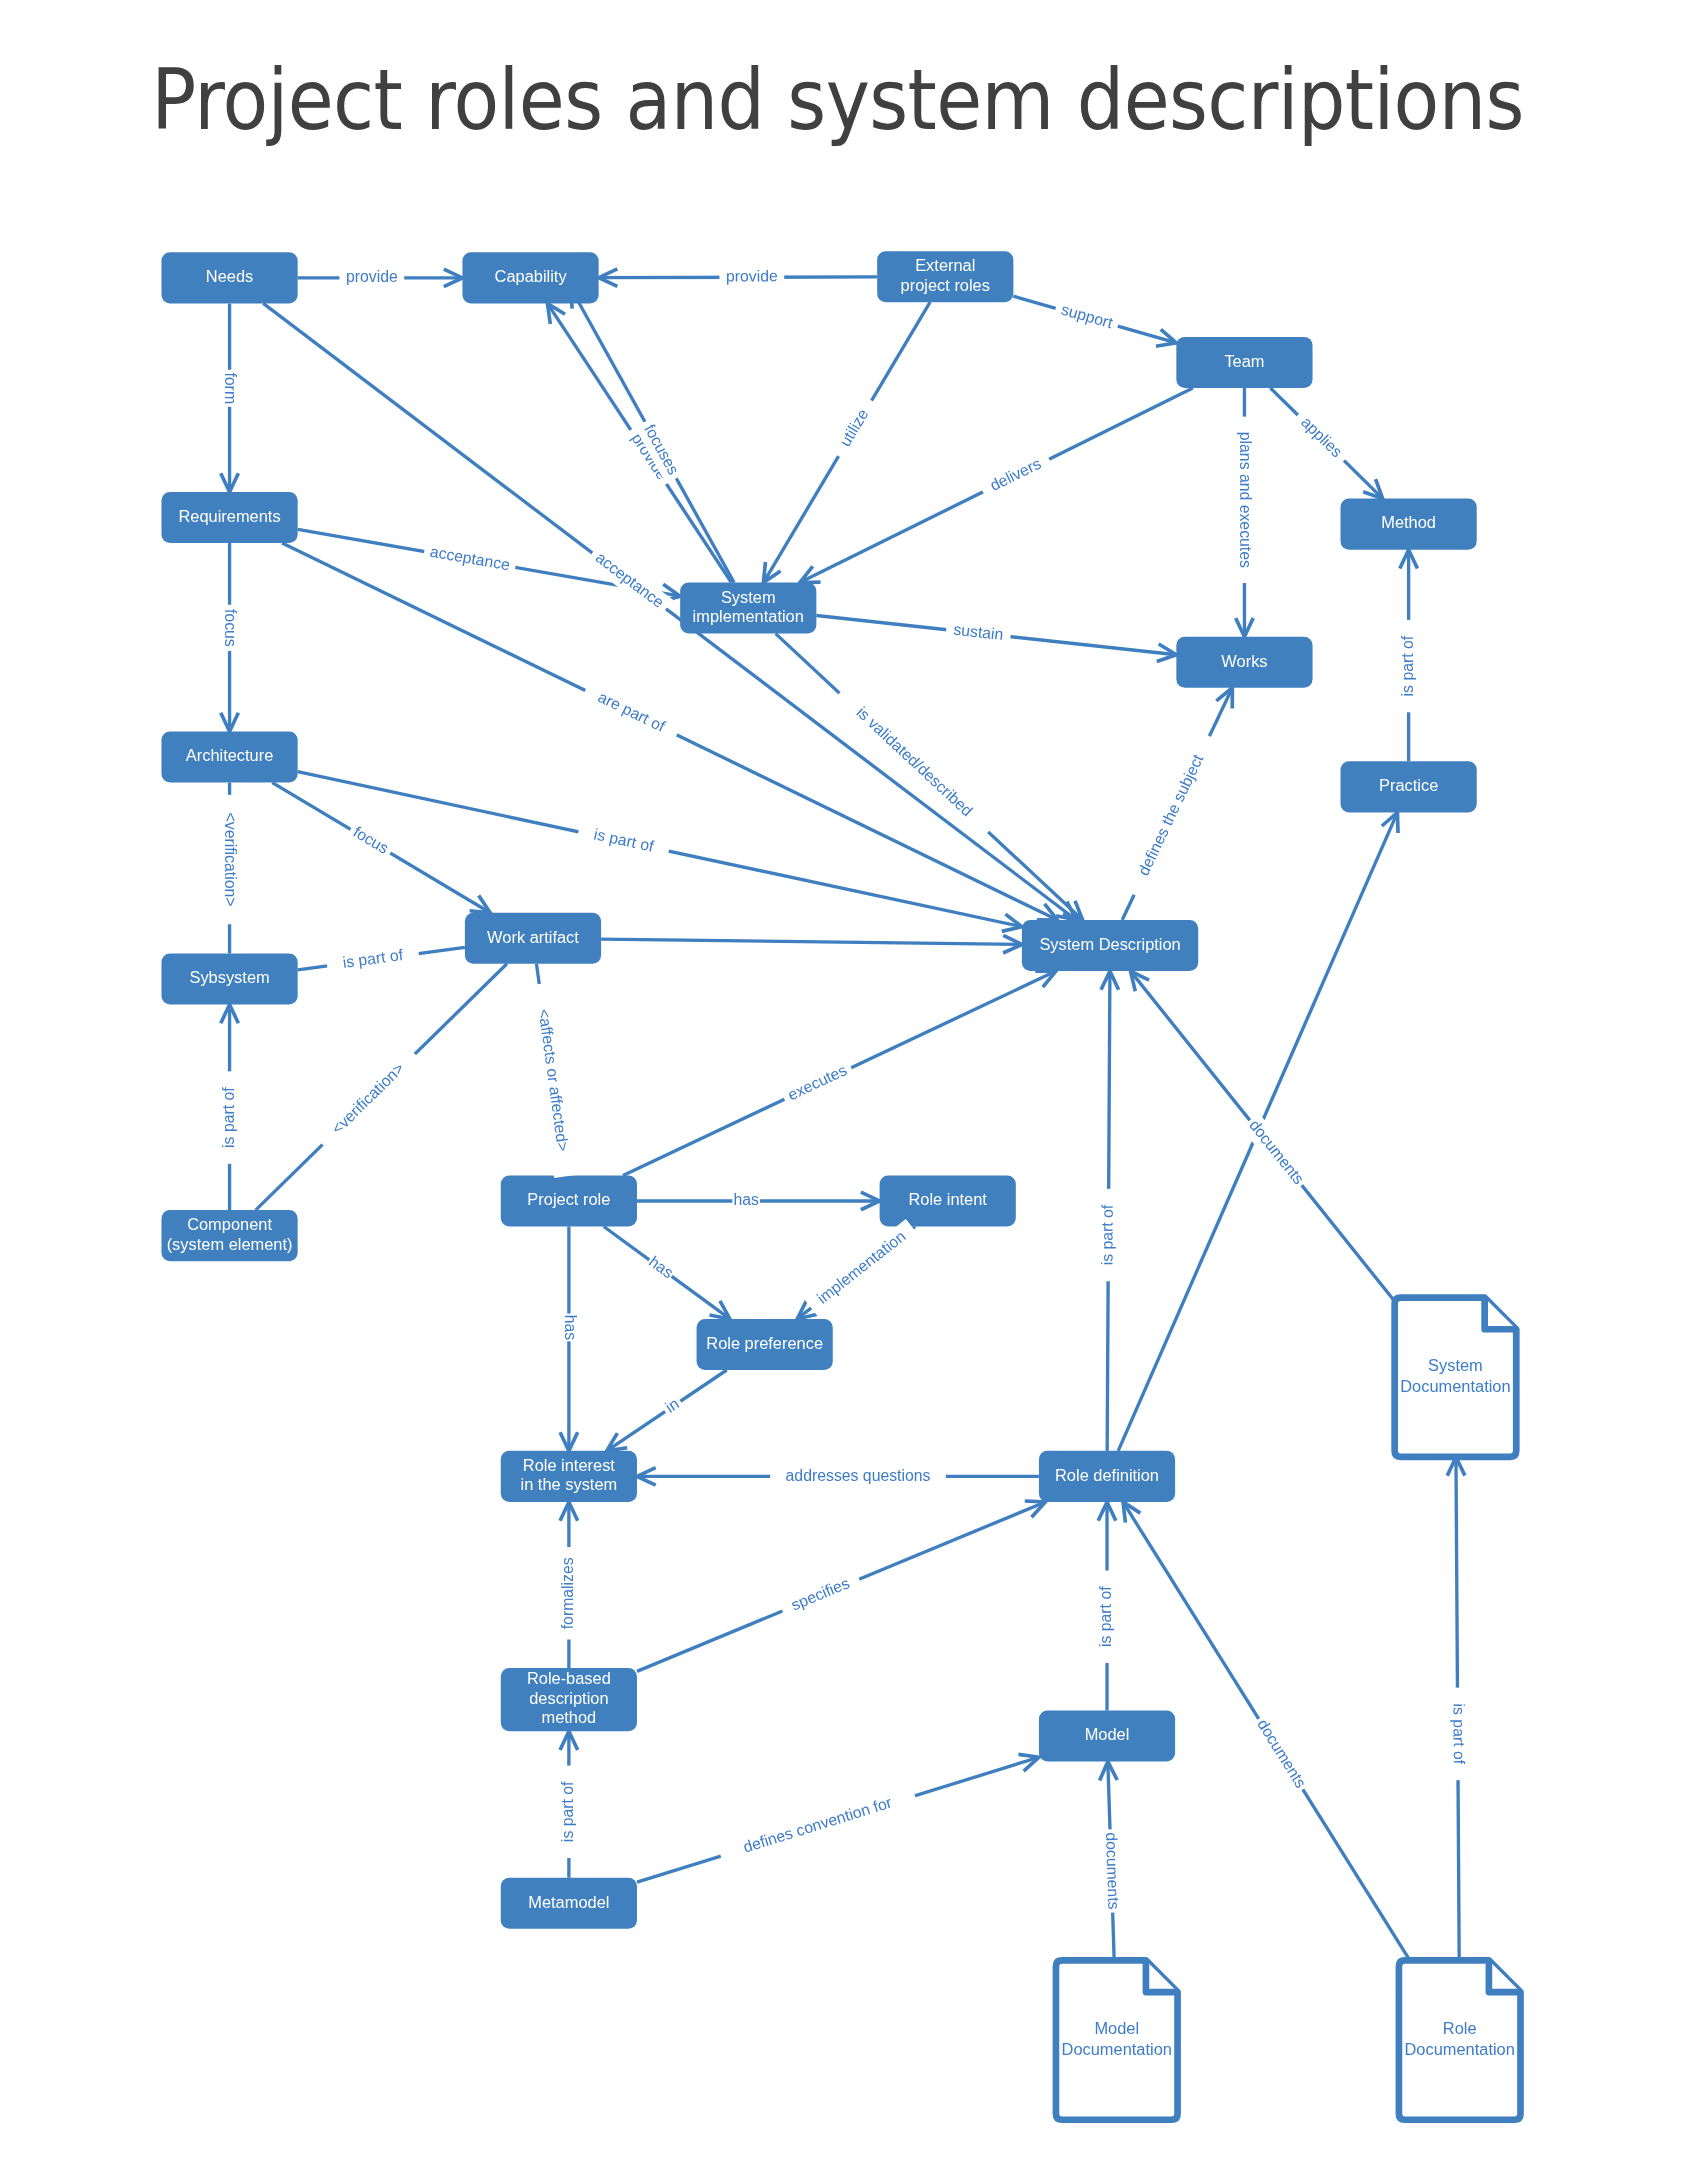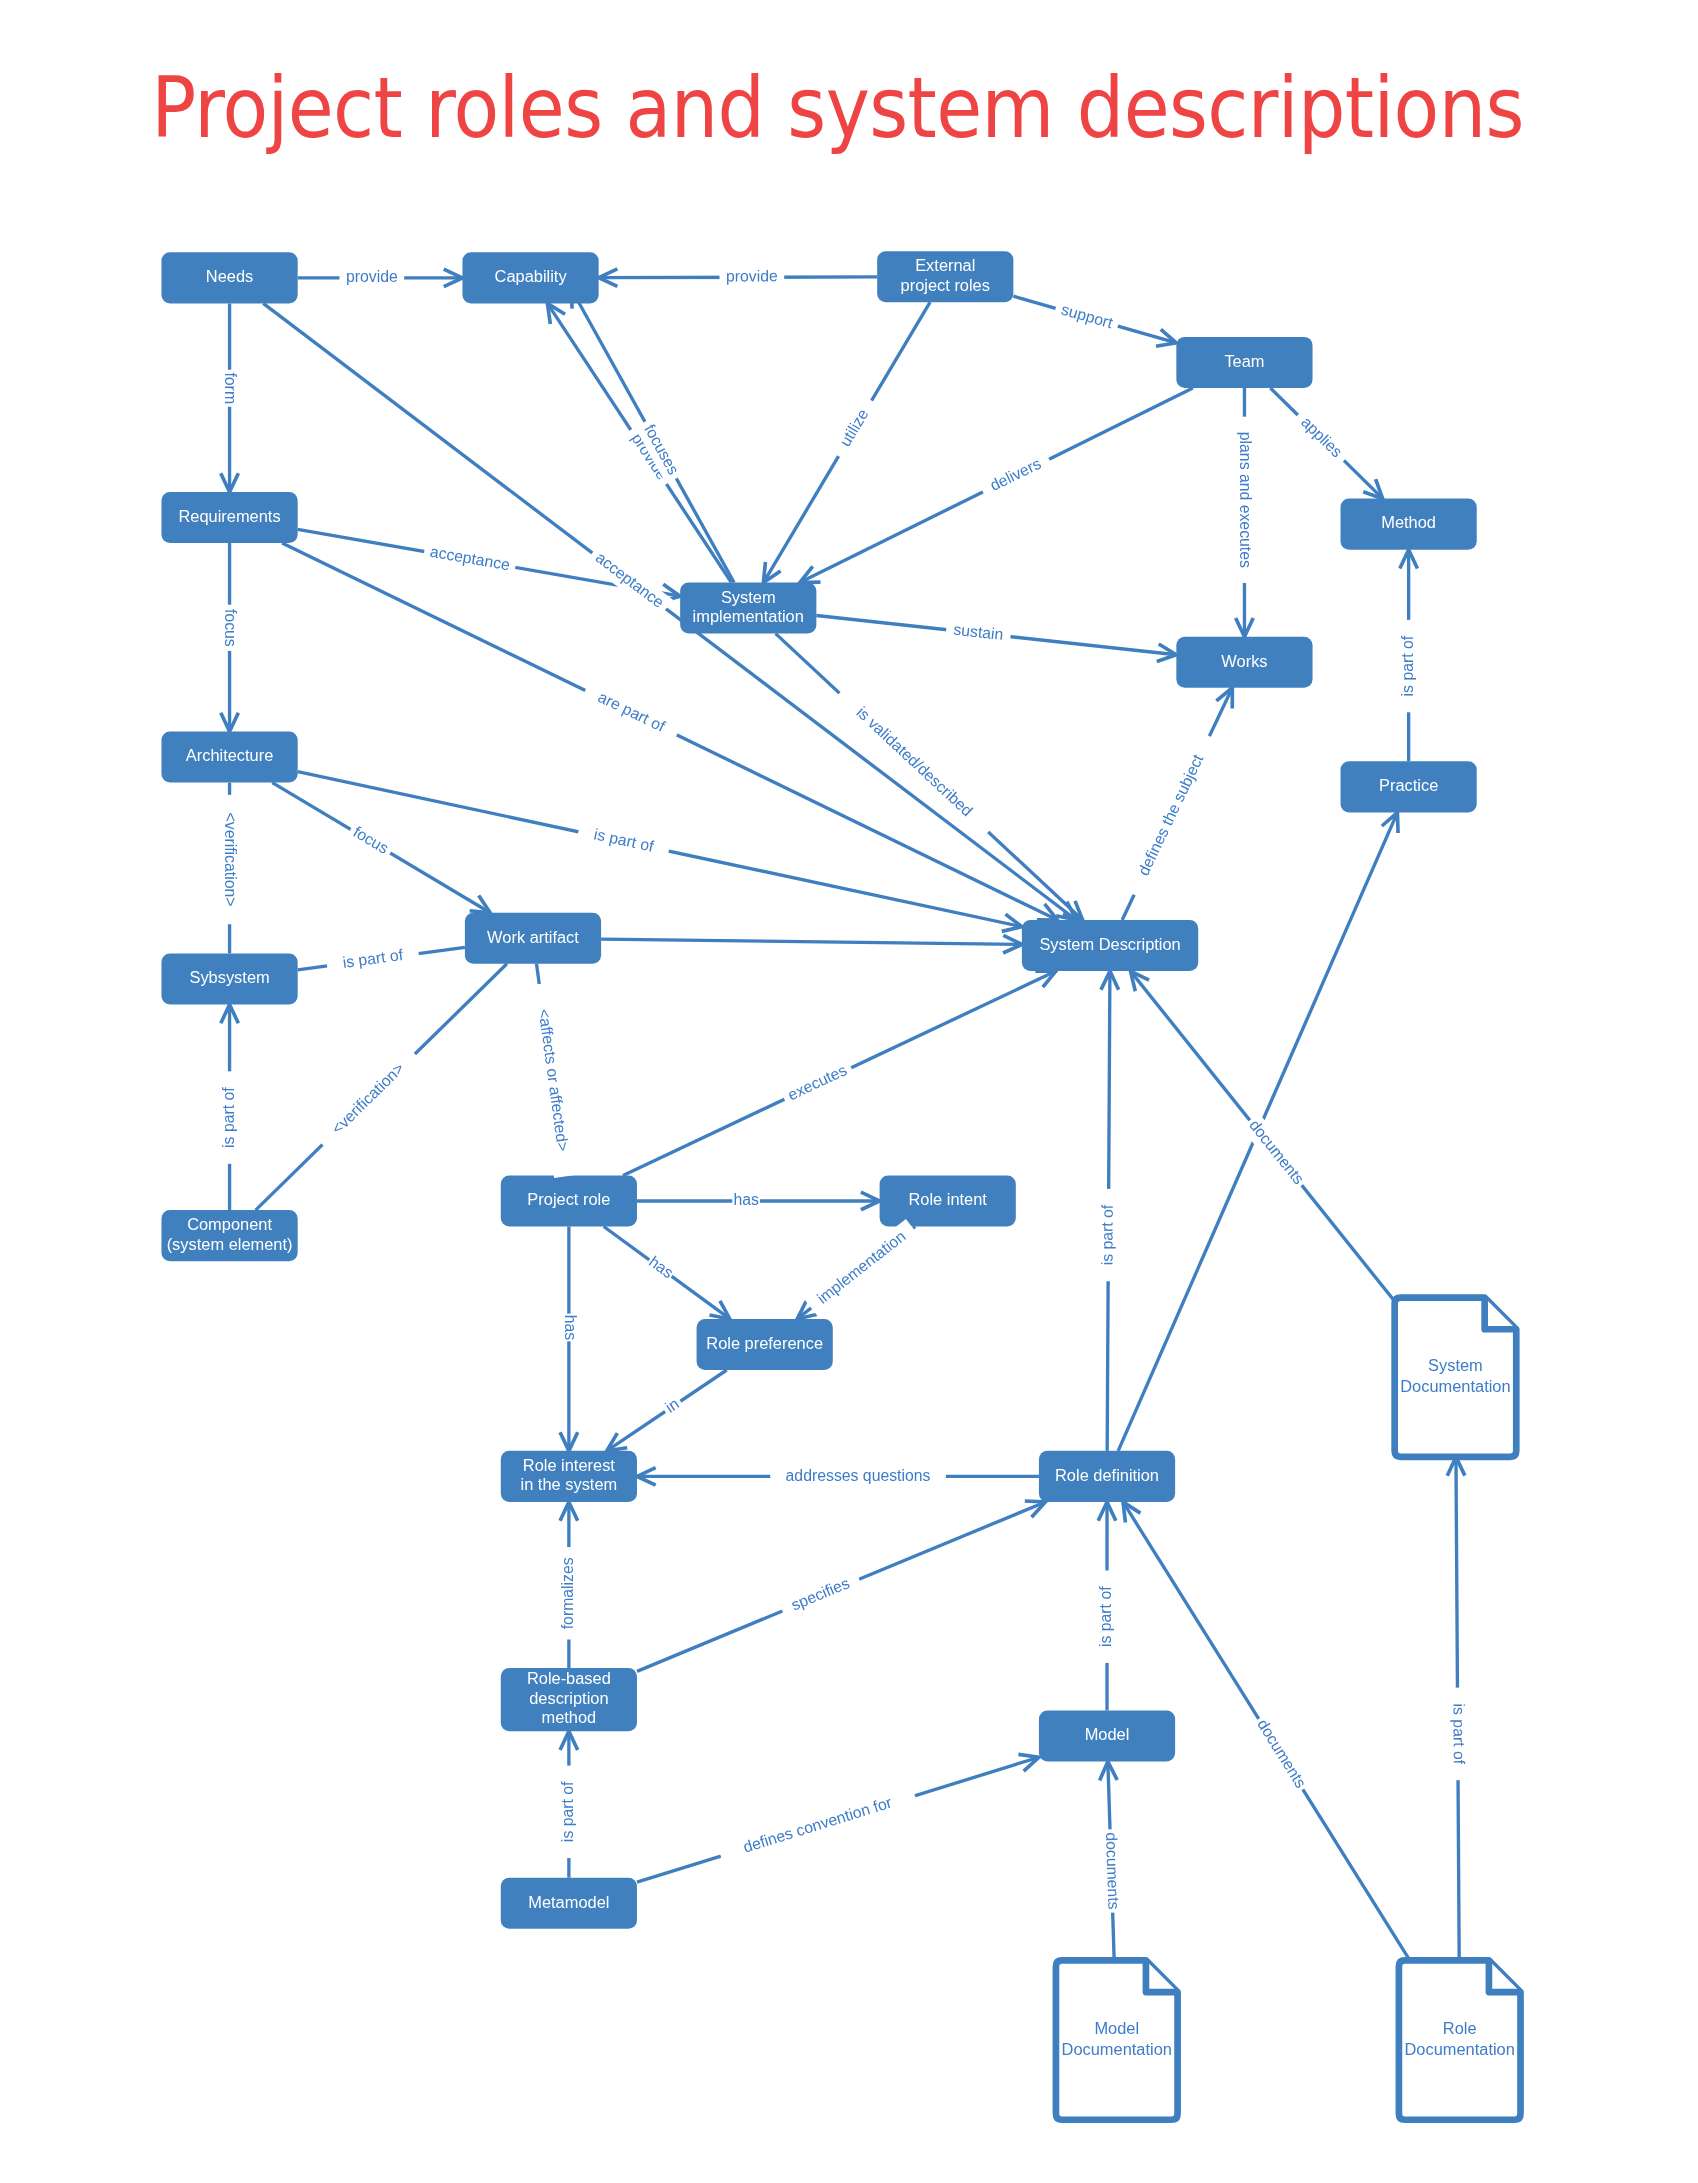--- a/index.html
+++ b/index.html
@@ -1,20 +1,20 @@
 <!DOCTYPE html>
 <html style="font-size:9.7px"><head>
 <meta charset="utf-8">
 <style>
   html,body{margin:0;padding:0;background:#ffffff;}
   body{font-family:"Liberation Sans",sans-serif;}
   #page{position:relative;width:1699px;height:2183px;background:#fff;overflow:hidden;}
   #title{
-    position:absolute;left:0;top:60px;width:1675px;text-align:center;
-    color:#ef4444;font-family:"DejaVu Sans Condensed","Liberation Sans",sans-serif;
+    position:absolute;left:0;top:52px;width:1675px;text-align:center;
+    color:#404040;font-family:"DejaVu Sans Condensed","Liberation Sans",sans-serif;
     font-size:83px;font-weight:400;letter-spacing:-0.6px;white-space:nowrap;
   }
   svg{position:absolute;left:0;top:0;}
   .node-rect{fill:#4080bf;}
   .node-text{fill:#ffffff;font-family:"Liberation Sans",sans-serif;font-size:27px;text-anchor:middle;dominant-baseline:middle;}
   .doc-shape{fill:#ffffff;stroke:#3f7fc0;stroke-width:11;stroke-linejoin:round;}
   .doc-text{fill:#3d7cc9;font-family:"Liberation Sans",sans-serif;font-size:27px;text-anchor:middle;dominant-baseline:middle;}
   .edge{stroke:#3f7fc0;stroke-width:5.5;fill:none;}
   .edge-label{fill:#3d7cc9;font-family:"Liberation Sans",sans-serif;font-size:26px;text-anchor:middle;dominant-baseline:middle;}
   .arrowhead{fill:none;stroke:#3f7fc0;stroke-width:6;stroke-linecap:butt;}

